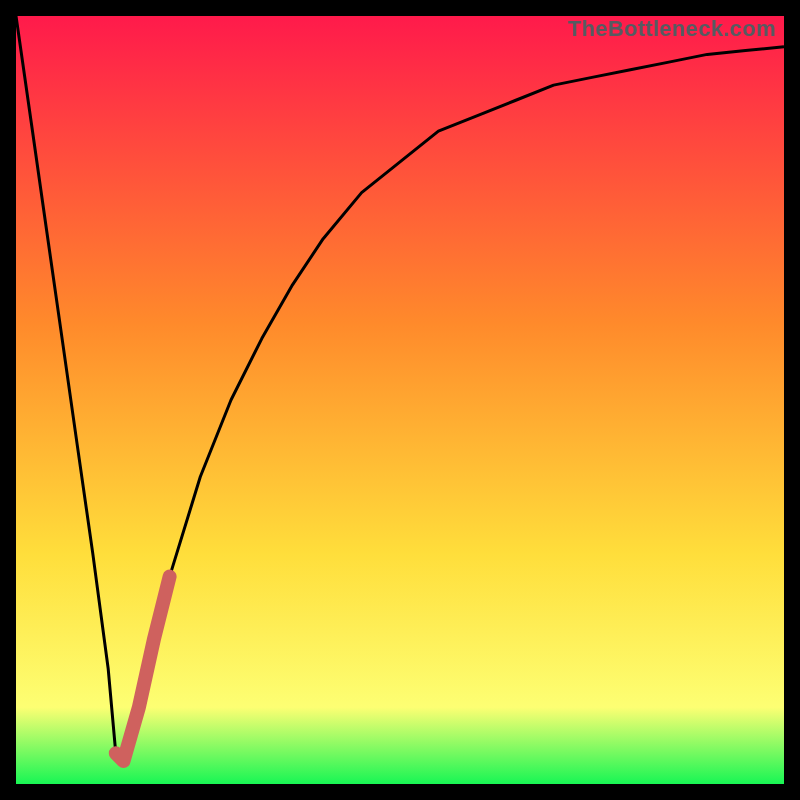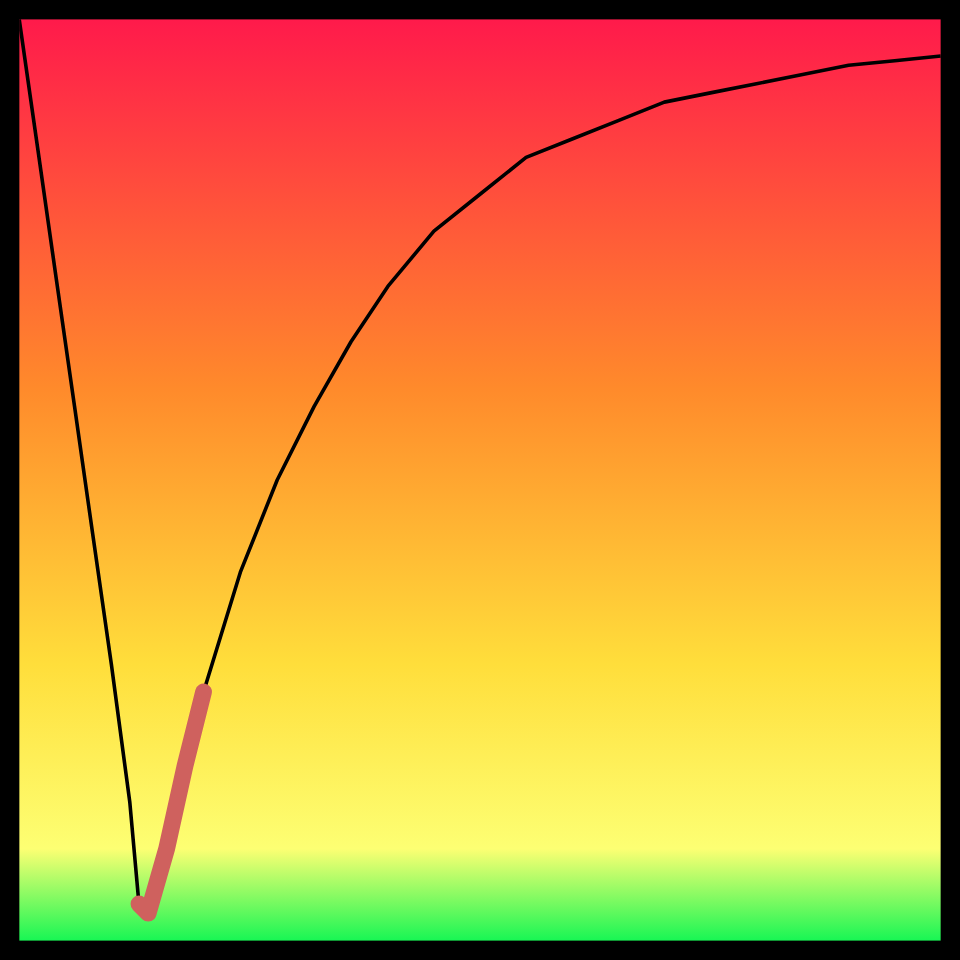--- a/index.html
+++ b/index.html
@@ -52,13 +52,14 @@
       </linearGradient>
     </defs>
 
     <rect x="0" y="0" width="768" height="768" fill="url(#bg-grad)"></rect>
 
     <path id="curve-path" fill="none" stroke-width="3" stroke-linejoin="round" stroke="#000000" d="M0.0 0.0 L15.4 107.5 L30.7 215.0 L46.1 322.6 L61.4 430.1 L76.8 537.6 L92.2 652.8 L99.8 737.3 L107.5 745.0 L122.9 691.2 L138.2 622.1 L153.6 560.6 L184.3 460.8 L215.0 384.0 L245.8 322.6 L276.5 268.8 L307.2 222.7 L345.6 176.6 L384.0 145.9 L422.4 115.2 L460.8 99.8 L499.2 84.5 L537.6 69.1 L576.0 61.4 L614.4 53.8 L652.8 46.1 L691.2 38.4 L729.6 34.6 L768.0 30.7"></path>
 
     <path id="highlight-path" fill="none" stroke-width="14" stroke-linecap="round" stroke-linejoin="round" stroke="#cf615e" d="M99.8 737.3 L107.5 745.0 L122.9 691.2 L138.2 622.1 L153.6 560.6"></path>
   </svg>
 
+  <div class="watermark">TheBottleneck.com</div>
 </div>
 
 </body></html>

